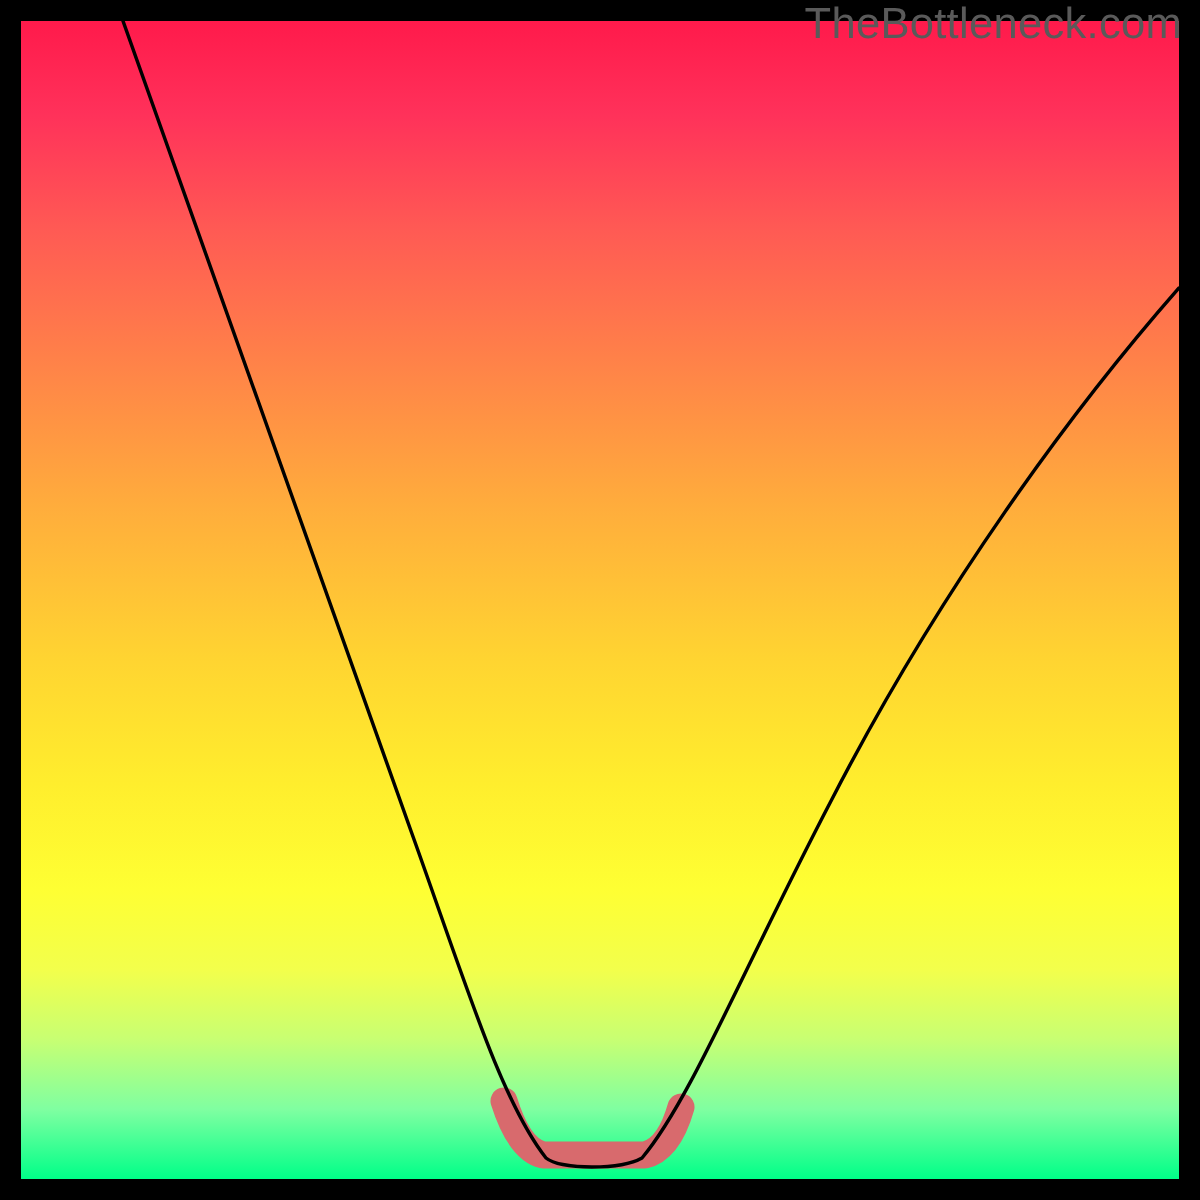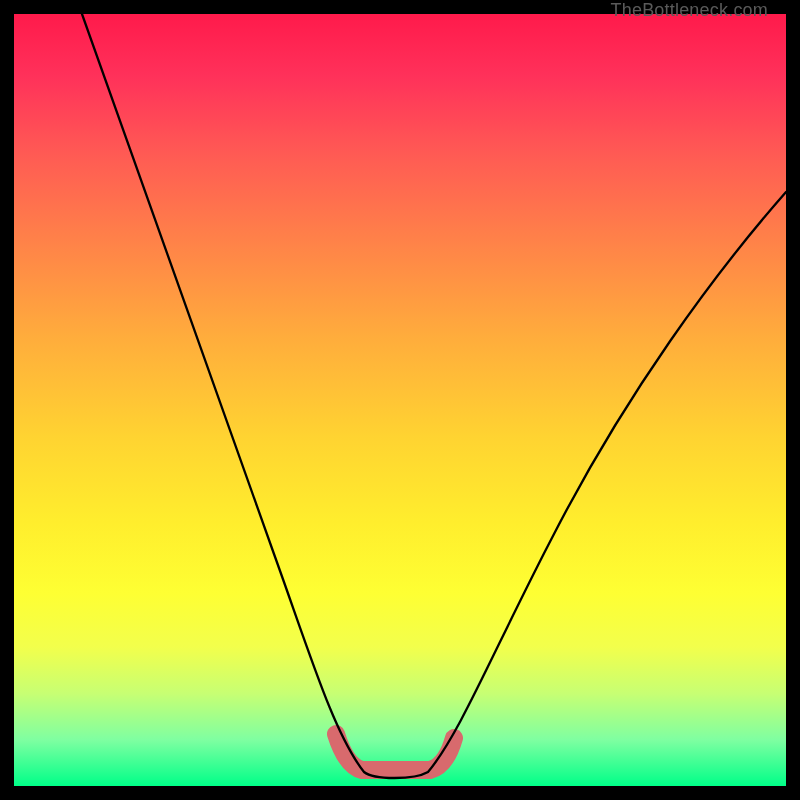--- a/index.html
+++ b/index.html
@@ -27,23 +27,23 @@
       #ffee2d 66%,
       #feff33 75%,
       #f2ff4c 82%,
       #c7ff73 88%,
       #7fffa1 94%,
       #00ff88 100%);
   }
   .watermark {
     position: absolute;
     top: 0px;
-    right: 32px;
+    right: 12px;
     color: #5a5a5a;
-    font-size: 18px;
+    font-size: 29px;
     font-weight: 500;
     letter-spacing: 0.2px;
     z-index: 5;
     user-select: none;
   }
   svg.plot {
     position: absolute;
     left: 0;
     top: 0;
     width: 772px;

